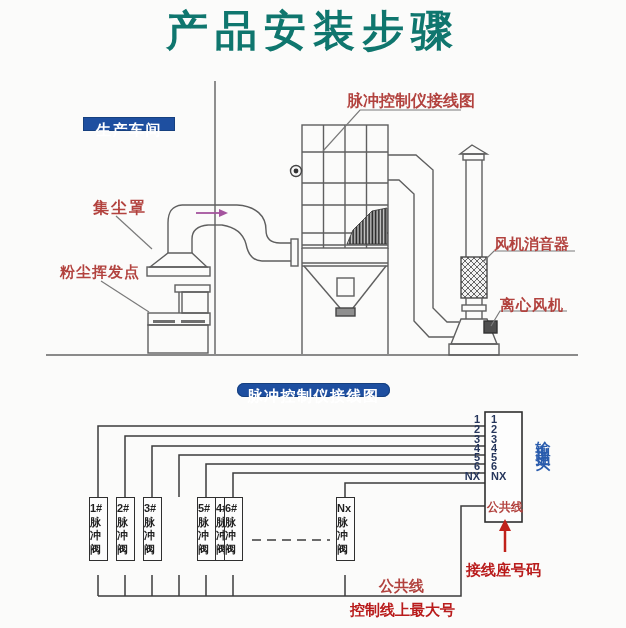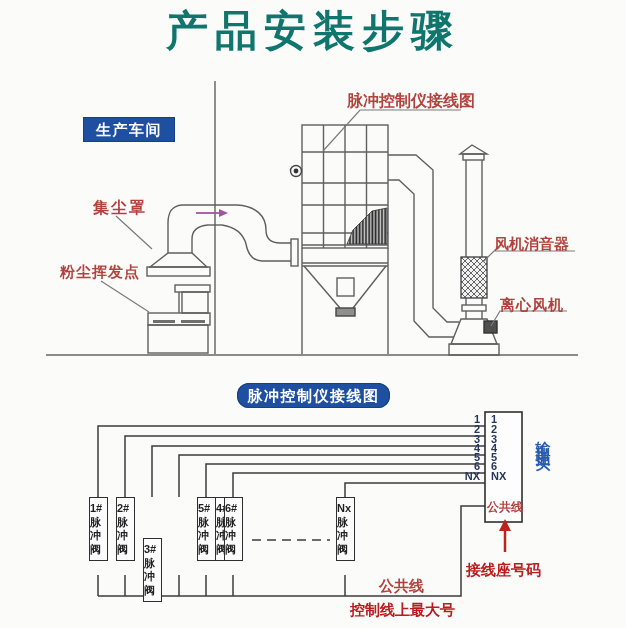--- a/index.html
+++ b/index.html
@@ -3,21 +3,21 @@
 <meta charset="utf-8">
 <style>
   html,body{margin:0;padding:0;background:#fbfbfa;}
   body{width:626px;height:628px;position:relative;overflow:hidden;
        font-family:"Liberation Sans", sans-serif;}
   #linework{position:absolute;left:0;top:0;z-index:0;}
   .txt{position:absolute;z-index:2;white-space:nowrap;}
   .page-title{left:0;top:3px;width:626px;text-align:center;font-size:42px;
        font-weight:600;letter-spacing:7px;color:#0f766e;}
   .bluebox{background:#1e4fa0;color:#ffffff;font-weight:bold;font-size:15px;
-       text-align:center;letter-spacing:1.5px;line-height:25px;height:25px;
+       text-align:center;letter-spacing:1.5px;line-height:25px;height:14px;
        box-shadow:0 0 0 1px #16407f inset;}
   .red{color:#b2423e;font-weight:bold;}
   .note{color:#b91c1c;font-weight:600;font-size:15px;}
   .valve{position:absolute;z-index:2;top:497px;width:19px;height:64px;
        box-sizing:border-box;border:1.5px solid #2f2f2f;background:#fcfcfc;
        font-size:11px;line-height:13.5px;font-weight:bold;color:#1f1f1f;
        text-align:left;word-break:break-all;display:flex;flex-direction:column;
        justify-content:center;align-items:center;}
   .pin{position:absolute;z-index:2;font-size:11px;line-height:12px;
        font-weight:bold;color:#26365c;}
@@ -198,21 +198,21 @@
 <span class="pin int" style="left:491px;top:451px;">5</span>
 <span class="pin int" style="left:491px;top:460px;">6</span>
 <span class="pin int" style="left:491px;top:470px;">NX</span>
 
 <div class="txt red" style="left:487px;top:499px;font-size:12px;">公共线</div>
 
 <div class="txt plug-label" style="left:533px;top:429px;">输出插头</div>
 
 <div class="valve" style="left:89px;">1#脉冲阀</div>
 <div class="valve" style="left:116px;">2#脉冲阀</div>
-<div class="valve" style="left:143px;margin-top:41px;">3#脉冲阀</div>
+<div class="valve" style="left:143px;">3#脉冲阀</div>
 <div class="valve" style="left:170px;margin-left:45px;">4#脉冲阀</div>
 <div class="valve" style="left:197px;">5#脉冲阀</div>
 <div class="valve" style="left:224px;">6#脉冲阀</div>
 <div class="valve" style="left:336px;">Nx脉冲阀</div>
 
 <div class="txt red" style="left:379px;top:577px;font-size:15px;">公共线</div>
 <div class="txt note" style="left:466px;top:561px;">接线座号码</div>
 <div class="txt note" style="left:350px;top:601px;">控制线上最大号</div>
 
 </body></html>

